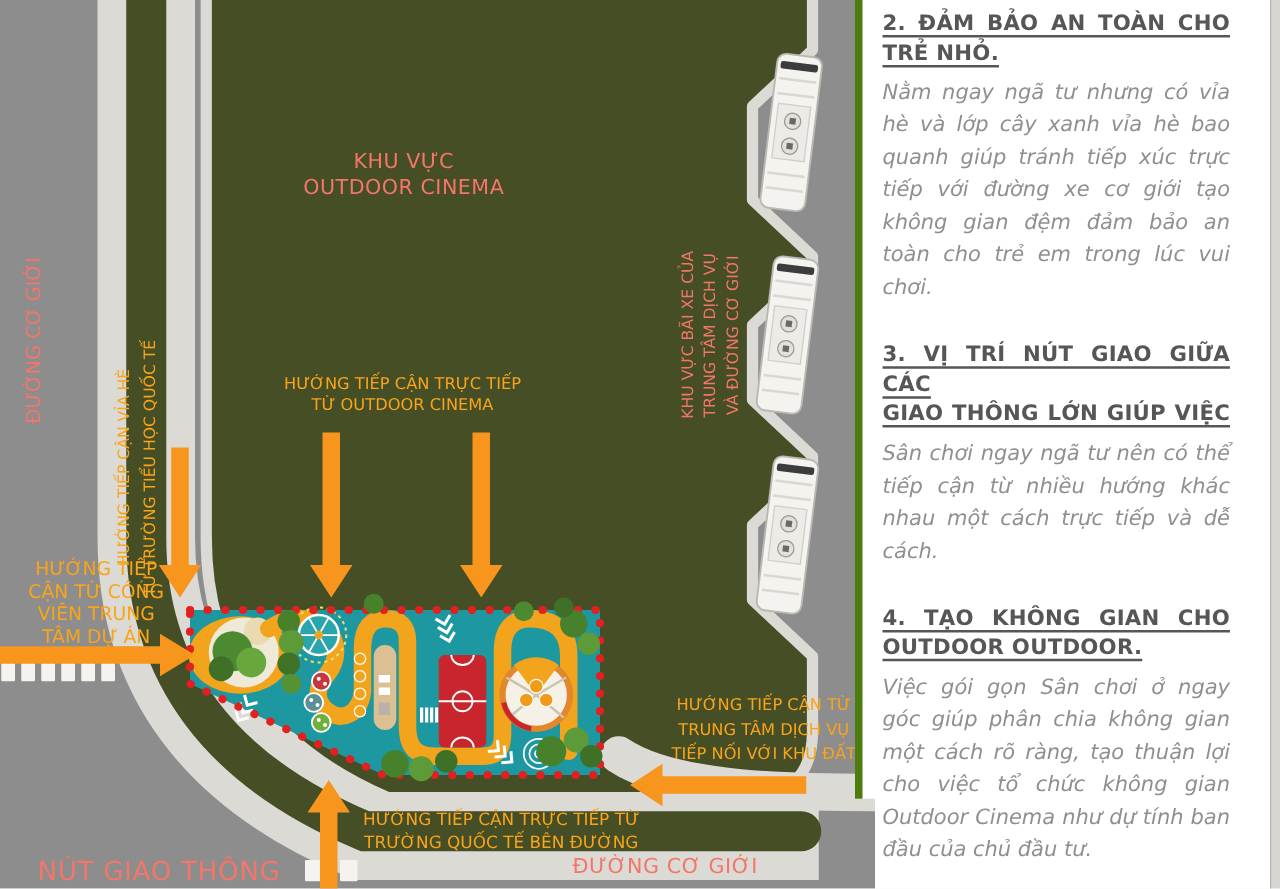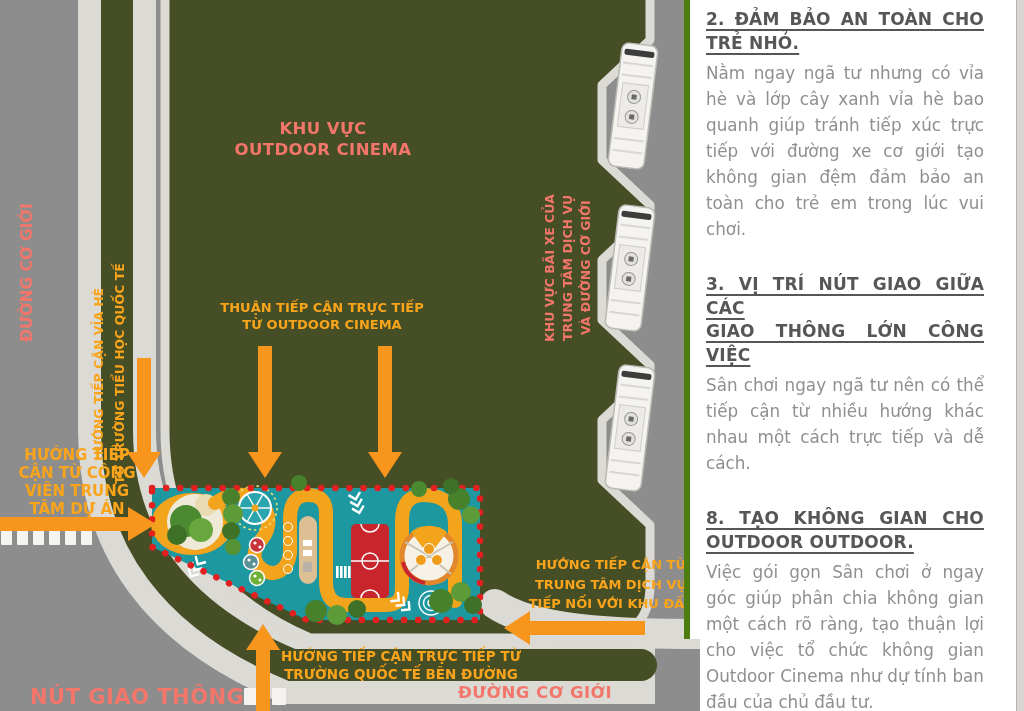--- a/index.html
+++ b/index.html
@@ -1,40 +1,40 @@
 <!DOCTYPE html>
 <html><head>
 <meta charset="utf-8">
 <style>
   html,body{margin:0;padding:0;background:#fff;}
   .page{position:relative;width:1024px;height:711px;overflow:hidden;background:#fff;
         font-family:"DejaVu Sans","Liberation Sans",sans-serif;}
   .map{position:absolute;left:0;top:0;width:700px;height:711px;}
   .map svg{position:absolute;left:0;top:0;}
-  .lbl{position:absolute;font-weight:bold;white-space:pre-line;pointer-events:none;}
+  .lbl{position:absolute;font-weight:normal;white-space:pre-line;pointer-events:none;}
   .coral{color:#f3766b;}
   .orange{color:#f9a41b;}
   .v{writing-mode:vertical-rl;transform:rotate(180deg);text-align:center;}
   .lbl-zone{left:223px;top:118px;width:200px;text-align:center;font-size:16.5px;line-height:21px;letter-spacing:.4px;}
   .lbl-cinema-access{left:207px;top:299px;width:230px;text-align:center;font-size:13px;line-height:17px;}
   .lbl-road-left{left:18px;top:190px;height:165px;width:38px;font-size:15.5px;}
   .lbl-sidewalk{left:88px;top:248px;height:252px;width:46px;font-size:12.5px;line-height:21px;}
   .lbl-park{left:2px;top:446px;width:150px;text-align:center;font-size:15px;line-height:18px;}
   .lbl-parking{left:541px;top:176px;height:184px;width:58px;font-size:12.5px;line-height:18px;}
   .lbl-service{left:521px;top:555px;width:180px;text-align:center;font-size:13px;line-height:19.5px;}
   .lbl-school{left:245px;top:647px;width:312px;text-align:center;font-size:13.5px;line-height:18px;}
   .lbl-intersection{left:30px;top:685px;font-size:21px;letter-spacing:.5px;}
   .lbl-road-bottom{left:458px;top:683px;font-size:16.5px;letter-spacing:.5px;}
   .panel{position:absolute;left:684px;top:0;width:324px;height:639px;box-sizing:border-box;
          background:#fff;border-left:6px solid #4d7c0f;padding:8px 24px 0 16px;}
   .panel h2{margin:0 0 5px 0;font-size:17px;line-height:23.5px;color:#565656;letter-spacing:.2px;}
   .panel h2 .hl{display:block;text-align:justify;text-align-last:justify;
                 text-decoration:underline;text-decoration-thickness:2px;text-underline-offset:4px;}
   .panel h2 .hl-last{text-align-last:left;}
-  .panel p{margin:0 0 31px 0;font-size:16.8px;line-height:26px;color:#8f8f8f;text-align:justify;}
+  .panel p{margin:0 0 31px 0;font-size:16.8px;line-height:26px;color:#8f8f8f;text-align:justify;font-style:italic;}
   .page-edge{position:absolute;right:0;top:0;bottom:0;width:7px;background:#d8d6d2;border-left:1px solid #b7b5b0;}
 </style>
 </head>
 <body>
 
 <div class="page">
 
   <div class="map">
     <svg width="700" height="711" viewBox="0 0 700 711">
 
@@ -199,21 +199,21 @@
         <path d="M0,517 H128 V507 L156,524 L128,541 V531 H0 Z"></path>
         <path d="M258,346 H272 V452 H282 L265,478 L248,452 H258 Z"></path>
         <path d="M378,346 H392 V452 H402 L385,478 L368,452 H378 Z"></path>
         <path d="M645,621 H530 V611 L504,628 L530,645 V635 H645 Z"></path>
         <path d="M256,711 V650 H246 L263,624 L280,650 H270 V711 Z"></path>
       </g>
     </svg>
 
     <div class="lbl coral lbl-zone">KHU VỰC
 OUTDOOR CINEMA</div>
-    <div class="lbl orange lbl-cinema-access">THUẬN TIẾP CẬN TRỰC TIẾP
+    <div class="lbl orange lbl-cinema-access">HƯỚNG TIẾP CẬN TRỰC TIẾP
 TỪ OUTDOOR CINEMA</div>
     <div class="lbl coral v lbl-road-left">ĐƯỜNG CƠ GIỚI</div>
     <div class="lbl orange v lbl-sidewalk">HƯỚNG TIẾP CẬN VỈA HÈ
 TỪ TRƯỜNG TIỂU HỌC QUỐC TẾ</div>
     <div class="lbl orange lbl-park">HƯỚNG TIẾP
 CẬN TỪ CÔNG
 VIÊN TRUNG
 TÂM DỰ ÁN</div>
     <div class="lbl coral v lbl-parking">KHU VỰC BÃI XE CỦA
 TRUNG TÂM DỊCH VỤ
@@ -231,27 +231,27 @@
     <section>
       <h2>
         <span class="hl">2. ĐẢM BẢO AN TOÀN CHO</span>
         <span class="hl hl-last">TRẺ NHỎ.</span>
       </h2>
       <p>Nằm ngay ngã tư nhưng có vỉa hè và lớp cây xanh vỉa hè bao quanh giúp tránh tiếp xúc trực tiếp với đường xe cơ giới tạo không gian đệm đảm bảo an toàn cho trẻ em trong lúc vui chơi.</p>
     </section>
     <section>
       <h2>
         <span class="hl">3. VỊ TRÍ NÚT GIAO GIỮA CÁC</span>
-        <span class="hl">GIAO THÔNG LỚN CÔNG VIỆC</span>
+        <span class="hl">GIAO THÔNG LỚN GIÚP VIỆC</span>
       </h2>
       <p>Sân chơi ngay ngã tư nên có thể tiếp cận từ nhiều hướng khác nhau một cách trực tiếp và dễ cách.</p>
     </section>
     <section>
       <h2>
-        <span class="hl">8. TẠO KHÔNG GIAN CHO</span>
+        <span class="hl">4. TẠO KHÔNG GIAN CHO</span>
         <span class="hl hl-last">OUTDOOR OUTDOOR.</span>
       </h2>
       <p>Việc gói gọn Sân chơi ở ngay góc giúp phân chia không gian một cách rõ ràng, tạo thuận lợi cho việc tổ chức không gian Outdoor Cinema như dự tính ban đầu của chủ đầu tư.</p>
     </section>
   </aside>
 
   <div class="page-edge"></div>
 </div>
 
 </body></html>

